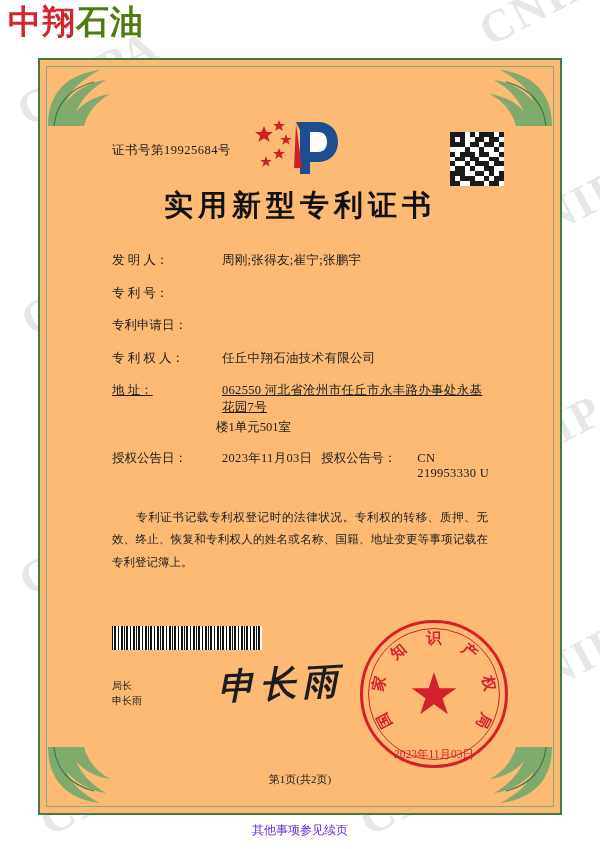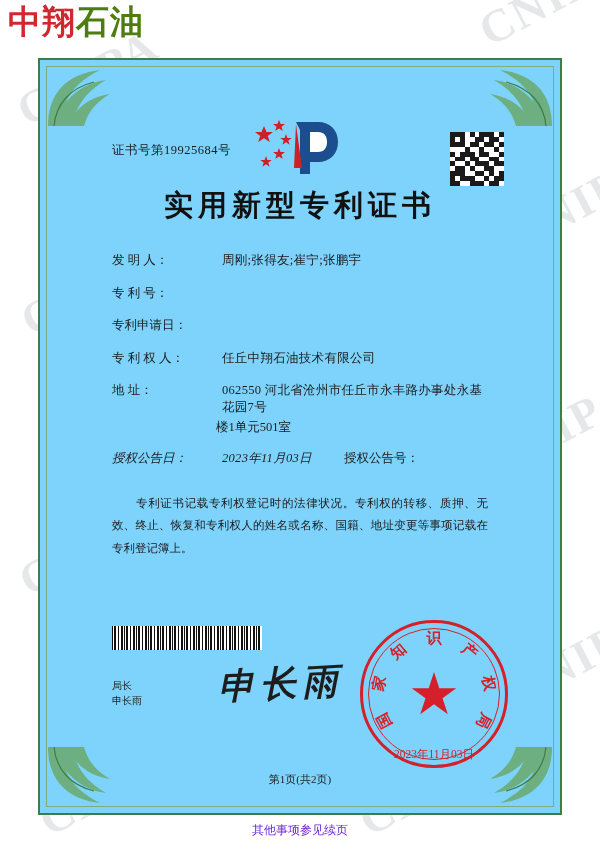--- a/index.html
+++ b/index.html
@@ -54,21 +54,21 @@
     color: #4d7c0f;
   }
 
   
   .cert {
     position: absolute;
     left: 38px;
     top: 58px;
     width: 524px;
     height: 757px;
-    background: #7dd3fc;
+    background: #fdba74;
     border: 2px solid #3f7d45;
     box-sizing: border-box;
     z-index: 10;
   }
   .cert-inner-border {
     position: absolute;
     inset: 6px;
     border: 1px solid #7fae7c;
     box-sizing: border-box;
     pointer-events: none;
@@ -162,21 +162,21 @@
     margin-top: 3px;
     margin-left: 104px;
     font-family: "Liberation Serif", serif;
     font-size: 12.5px;
   }
   .grant-row {
     display: flex;
     align-items: baseline;
     margin-bottom: 15px;
   }
-  .grant-left { width: 232px; display: flex; align-items: center; font-style: italic; }
+  .grant-left { width: 232px; display: flex; align-items: center; }
   .grant-right { display: flex; align-items: baseline; }
   .grant-right .flabel { width: 96px; }
 
   
   .paras {
     padding: 10px 34px 0 34px;
     font-family: "Liberation Serif", serif;
     font-size: 11.5px;
     line-height: 1.95;
     color: #1c1c1c;
@@ -502,33 +502,34 @@
       <div class="frow">
         <div class="flabel">专 利 号：</div>
       </div>
       <div class="frow">
         <div class="flabel">专利申请日：</div>
       </div>
       <div class="frow">
         <div class="flabel">专 利 权 人：</div>
         <div class="fvalue">任丘中翔石油技术有限公司</div>
       </div>
-      <div class="frow" style="margin-bottom:2px;">
+      <div class="frow" style="margin-bottom:2px;text-decoration:underline;">
         <div class="flabel">地 址：</div>
         <div class="fvalue">062550 河北省沧州市任丘市永丰路办事处永基花园7号</div>
       </div>
       <div class="addr-second">楼1单元501室</div>
 
       <div class="grant-row" style="margin-top:14px;">
         <div class="grant-left">
           <div class="flabel">授权公告日：</div>
           <div class="fvalue">2023年11月03日</div>
         </div>
         <div class="grant-right">
           <div class="flabel">授权公告号：</div>
+          <div class="fvalue">CN 219953330 U</div>
         </div>
       </div>
     </div>
 
     <div class="paras">
       <p>专利证书记载专利权登记时的法律状况。专利权的转移、质押、无效、终止、恢复和专利权人的姓名或名称、国籍、地址变更等事项记载在专利登记簿上。</p>
     </div>
   </div>
 
   <div class="lower">

